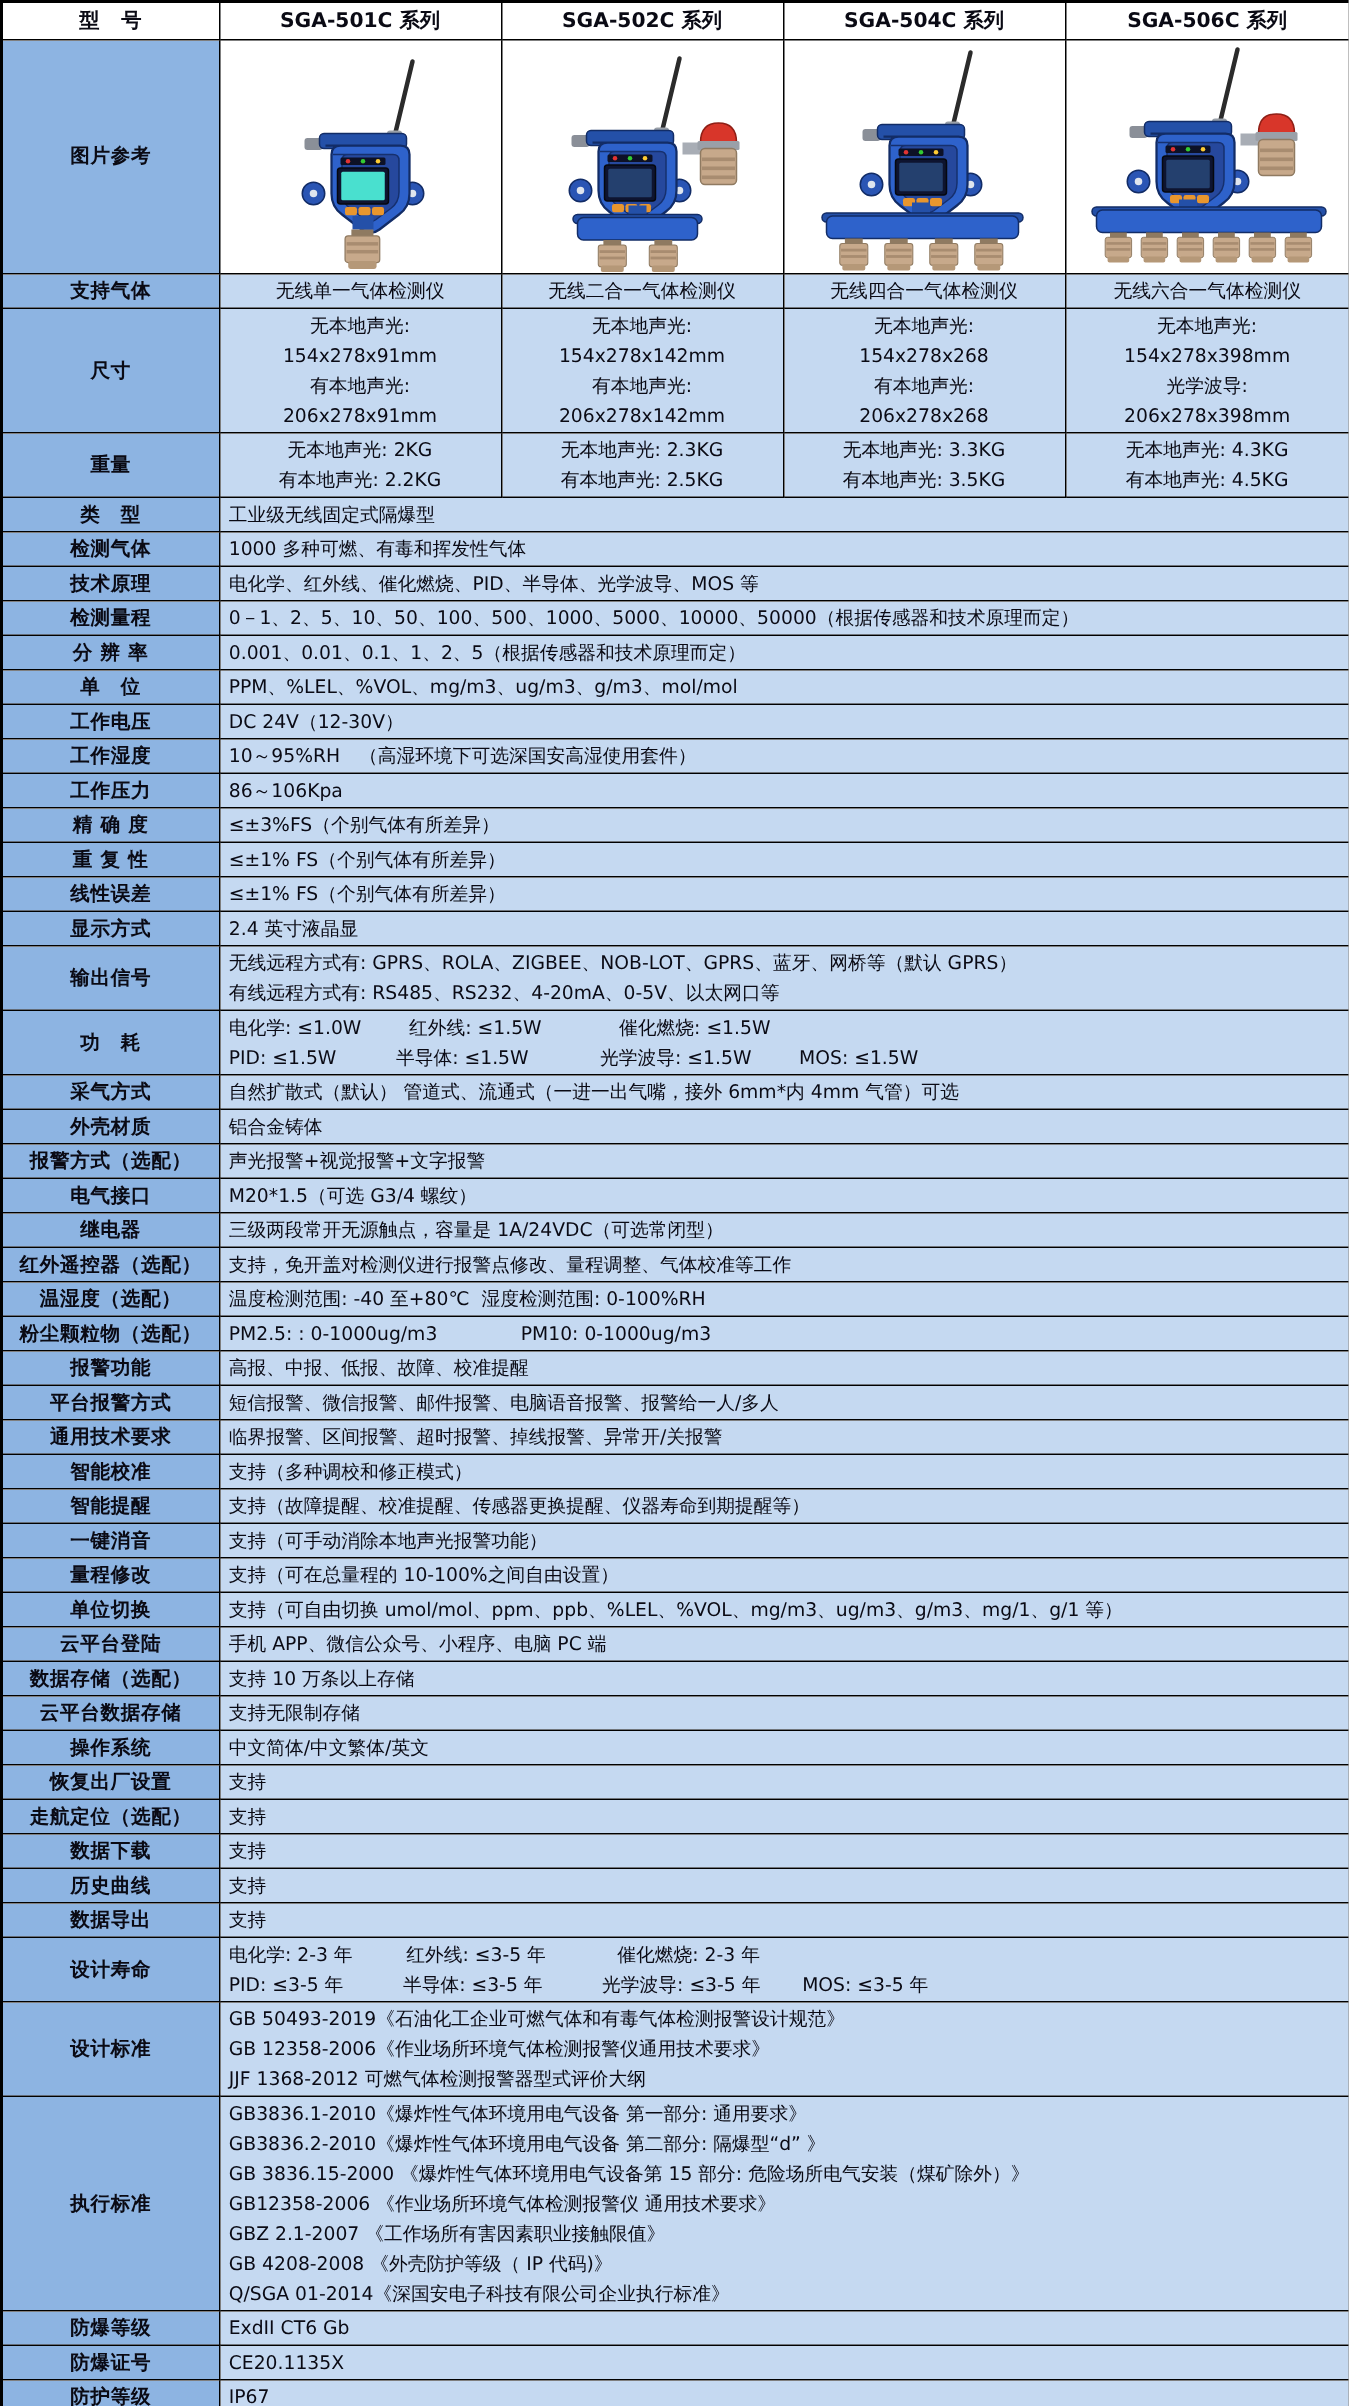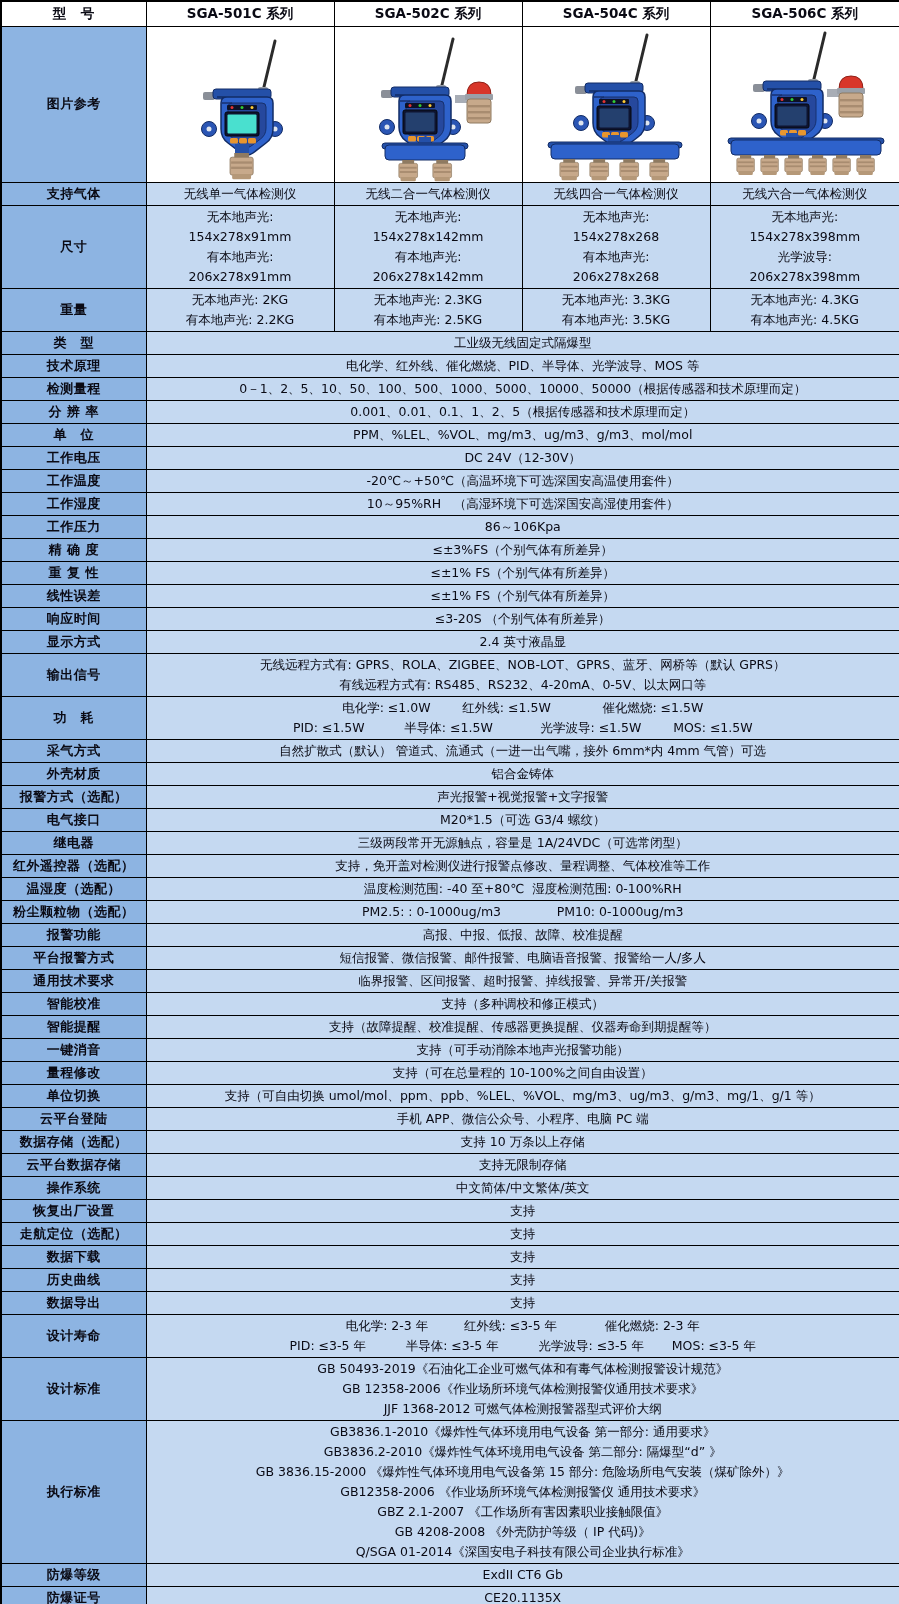--- a/index.html
+++ b/index.html
@@ -49,21 +49,21 @@
   .imgcell{
     background:#fff;
     height:156px;
     padding:0;
     text-align:center;
   }
   .val{
     background:var(--value-bg);
     font-size:12.5px;
     padding:1px 6px;
-    text-align:center;
+    text-align:left;
   }
   .val .line{
     line-height:20px;
     white-space:pre-wrap;
   }
   .val.cols{text-align:center;padding:1px 18px;}
   .val.cols .line{line-height:20px;}
   svg.product{display:block;margin:0 auto;}
 </style>
 </head>
@@ -256,20 +256,26 @@
           <div class="line">有本地声光: 4.5KG</div>
         </td>
       </tr>
       <tr>
         <td class="lbl">类　型</td>
         <td class="val" colspan="4">
           <div class="line">工业级无线固定式隔爆型</div>
         </td>
       </tr>
       <tr>
+        <td class="lbl">检测气体</td>
+        <td class="val" colspan="4">
+          <div class="line">1000 多种可燃、有毒和挥发性气体</div>
+        </td>
+      </tr>
+      <tr>
         <td class="lbl">技术原理</td>
         <td class="val" colspan="4">
           <div class="line">电化学、红外线、催化燃烧、PID、半导体、光学波导、MOS 等</div>
         </td>
       </tr>
       <tr>
         <td class="lbl">检测量程</td>
         <td class="val" colspan="4">
           <div class="line">0－1、2、5、10、50、100、500、1000、5000、10000、50000（根据传感器和技术原理而定）</div>
         </td>
@@ -286,26 +292,20 @@
           <div class="line">PPM、%LEL、%VOL、mg/m3、ug/m3、g/m3、mol/mol</div>
         </td>
       </tr>
       <tr>
         <td class="lbl">工作电压</td>
         <td class="val" colspan="4">
           <div class="line">DC 24V（12-30V）</div>
         </td>
       </tr>
       <tr>
-        <td class="lbl">工作温度</td>
-        <td class="val" colspan="4">
-          <div class="line">-20℃～+50℃（高温环境下可选深国安高温使用套件）</div>
-        </td>
-      </tr>
-      <tr>
         <td class="lbl">工作湿度</td>
         <td class="val" colspan="4">
           <div class="line">10～95%RH　（高湿环境下可选深国安高湿使用套件）</div>
         </td>
       </tr>
       <tr>
         <td class="lbl">工作压力</td>
         <td class="val" colspan="4">
           <div class="line">86～106Kpa</div>
         </td>
@@ -319,26 +319,20 @@
       <tr>
         <td class="lbl">重 复 性</td>
         <td class="val" colspan="4">
           <div class="line">≤±1% FS（个别气体有所差异）</div>
         </td>
       </tr>
       <tr>
         <td class="lbl">线性误差</td>
         <td class="val" colspan="4">
           <div class="line">≤±1% FS（个别气体有所差异）</div>
-        </td>
-      </tr>
-      <tr>
-        <td class="lbl">响应时间</td>
-        <td class="val" colspan="4">
-          <div class="line">≤3-20S （个别气体有所差异）</div>
         </td>
       </tr>
       <tr>
         <td class="lbl">显示方式</td>
         <td class="val" colspan="4">
           <div class="line">2.4 英寸液晶显</div>
         </td>
       </tr>
       <tr>
         <td class="lbl">输出信号</td>

